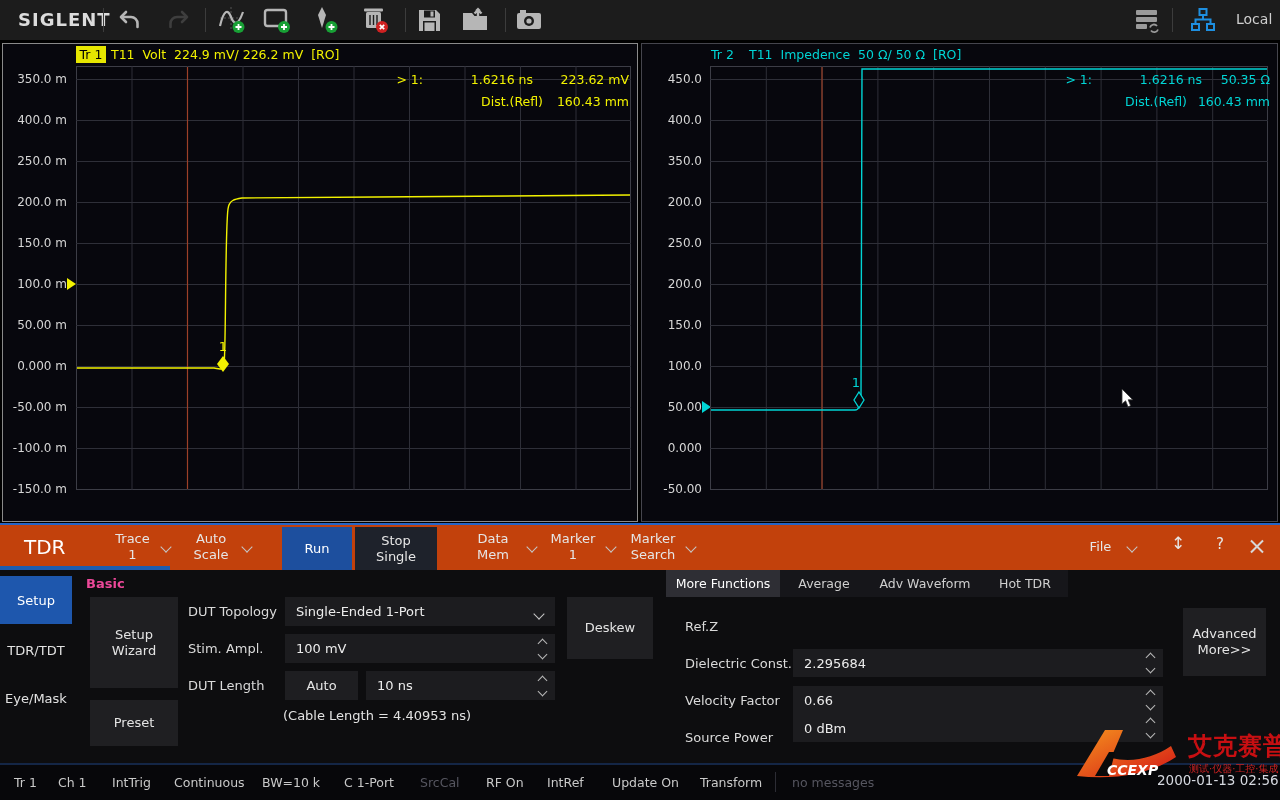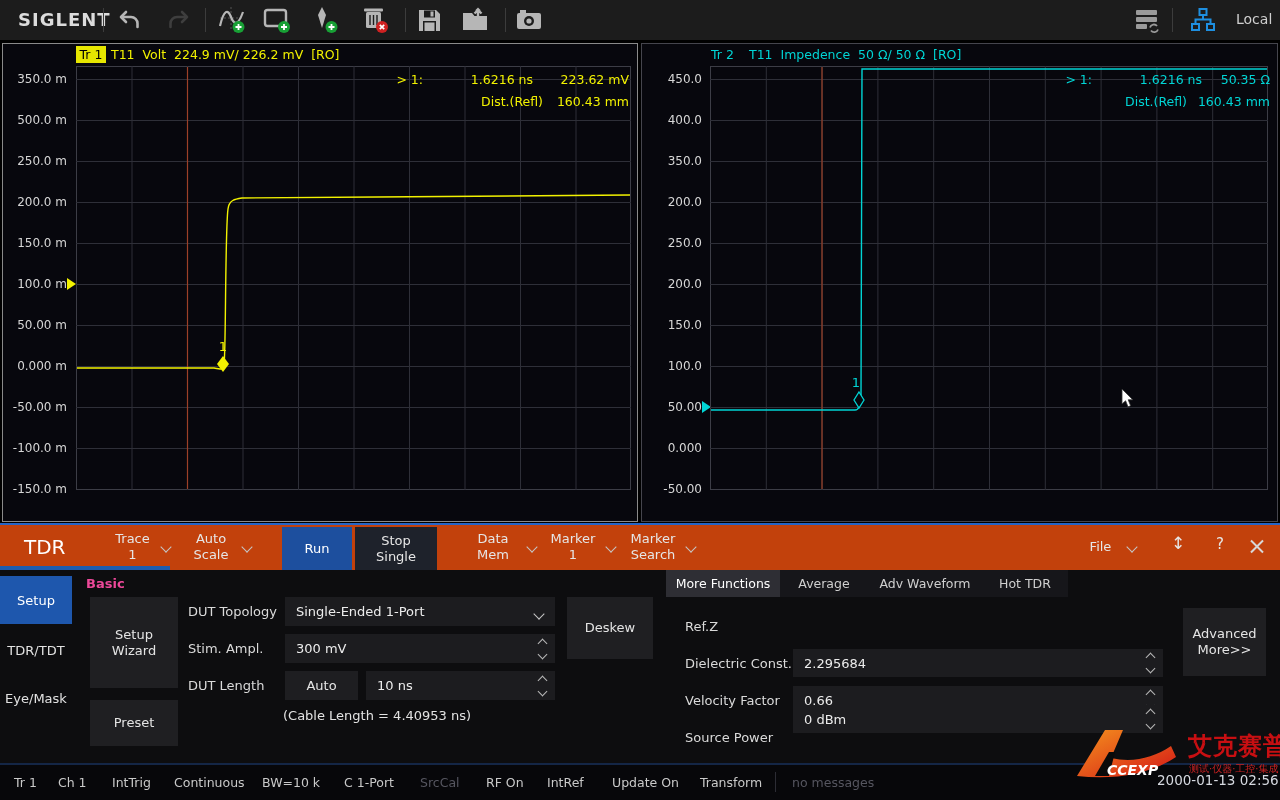--- a/index.html
+++ b/index.html
@@ -168,21 +168,21 @@
       </svg>
     </div>
     <div class="local">Local</div>
   </div>
 
   <div class="chartwin" style="left:2px;width:636px;border:1px solid #8a8a8a;box-sizing:border-box;">
     <div class="badge1">Tr 1</div>
     <div class="hdr ro1" style="left:108px">T11  Volt  224.9 mV/ 226.2 mV  [RO]</div>
 
     <div class="ylab" style="left:6px;top:28px">350.0 m</div>
-    <div class="ylab" style="left:6px;top:69px">500.0 m</div>
+    <div class="ylab" style="left:6px;top:69px">400.0 m</div>
     <div class="ylab" style="left:6px;top:110px">250.0 m</div>
     <div class="ylab" style="left:6px;top:151px">200.0 m</div>
     <div class="ylab" style="left:6px;top:192px">150.0 m</div>
     <div class="ylab" style="left:6px;top:233px">100.0 m</div>
     <div class="ylab" style="left:6px;top:274px">50.00 m</div>
     <div class="ylab" style="left:6px;top:315px">0.000 m</div>
     <div class="ylab" style="left:6px;top:356px">-50.00 m</div>
     <div class="ylab" style="left:6px;top:397px">-100.0 m</div>
     <div class="ylab" style="left:6px;top:438px">-150.0 m</div>
 
@@ -324,21 +324,21 @@
     <div class="btn" style="left:90px;top:130px;width:88px;height:46px">Preset</div>
 
     <div class="flabel" style="left:188px;top:27px;height:29px">DUT Topology</div>
     <div class="field" style="left:285px;top:27px;width:270px;height:29px">
       <span>Single-Ended 1-Port</span>
       <span class="abs" style="right:12px;top:9px"><span class="chv"></span></span>
     </div>
 
     <div class="flabel" style="left:188px;top:64px;height:29px">Stim. Ampl.</div>
     <div class="field" style="left:285px;top:64px;width:270px;height:29px">
-      <span>300 mV</span>
+      <span>100 mV</span>
       <span class="spin">
           <span class="schv s-up"></span>
           <span class="schv s-dn"></span>
         </span>
     </div>
 
     <div class="flabel" style="left:188px;top:101px;height:29px">DUT Length</div>
     <div class="btn" style="left:285px;top:101px;width:73px;height:29px;background:#1e1e21">Auto</div>
     <div class="field" style="left:366px;top:101px;width:189px;height:29px">
       <span>10 ns</span>
@@ -370,21 +370,21 @@
     <div class="flabel" style="left:685px;top:116px;height:28px">Velocity Factor</div>
     <div class="field" style="left:793px;top:116px;width:370px;height:28px">
       <span>0.66</span>
       <span class="spin">
           <span class="schv s-up"></span>
           <span class="schv s-dn"></span>
         </span>
     </div>
 
     <div class="flabel" style="left:685px;top:153px;height:28px">Source Power</div>
-    <div class="field" style="left:793px;top:135px;width:370px;height:28px">
+    <div class="field" style="left:793px;top:144px;width:370px;height:28px">
       <span>0 dBm</span>
       <span class="spin">
           <span class="schv s-up"></span>
           <span class="schv s-dn"></span>
         </span>
     </div>
 
     <div class="btn" style="left:1183px;top:38px;width:83px;height:68px">
       <span>
           <span style="display:block">Advanced</span>

